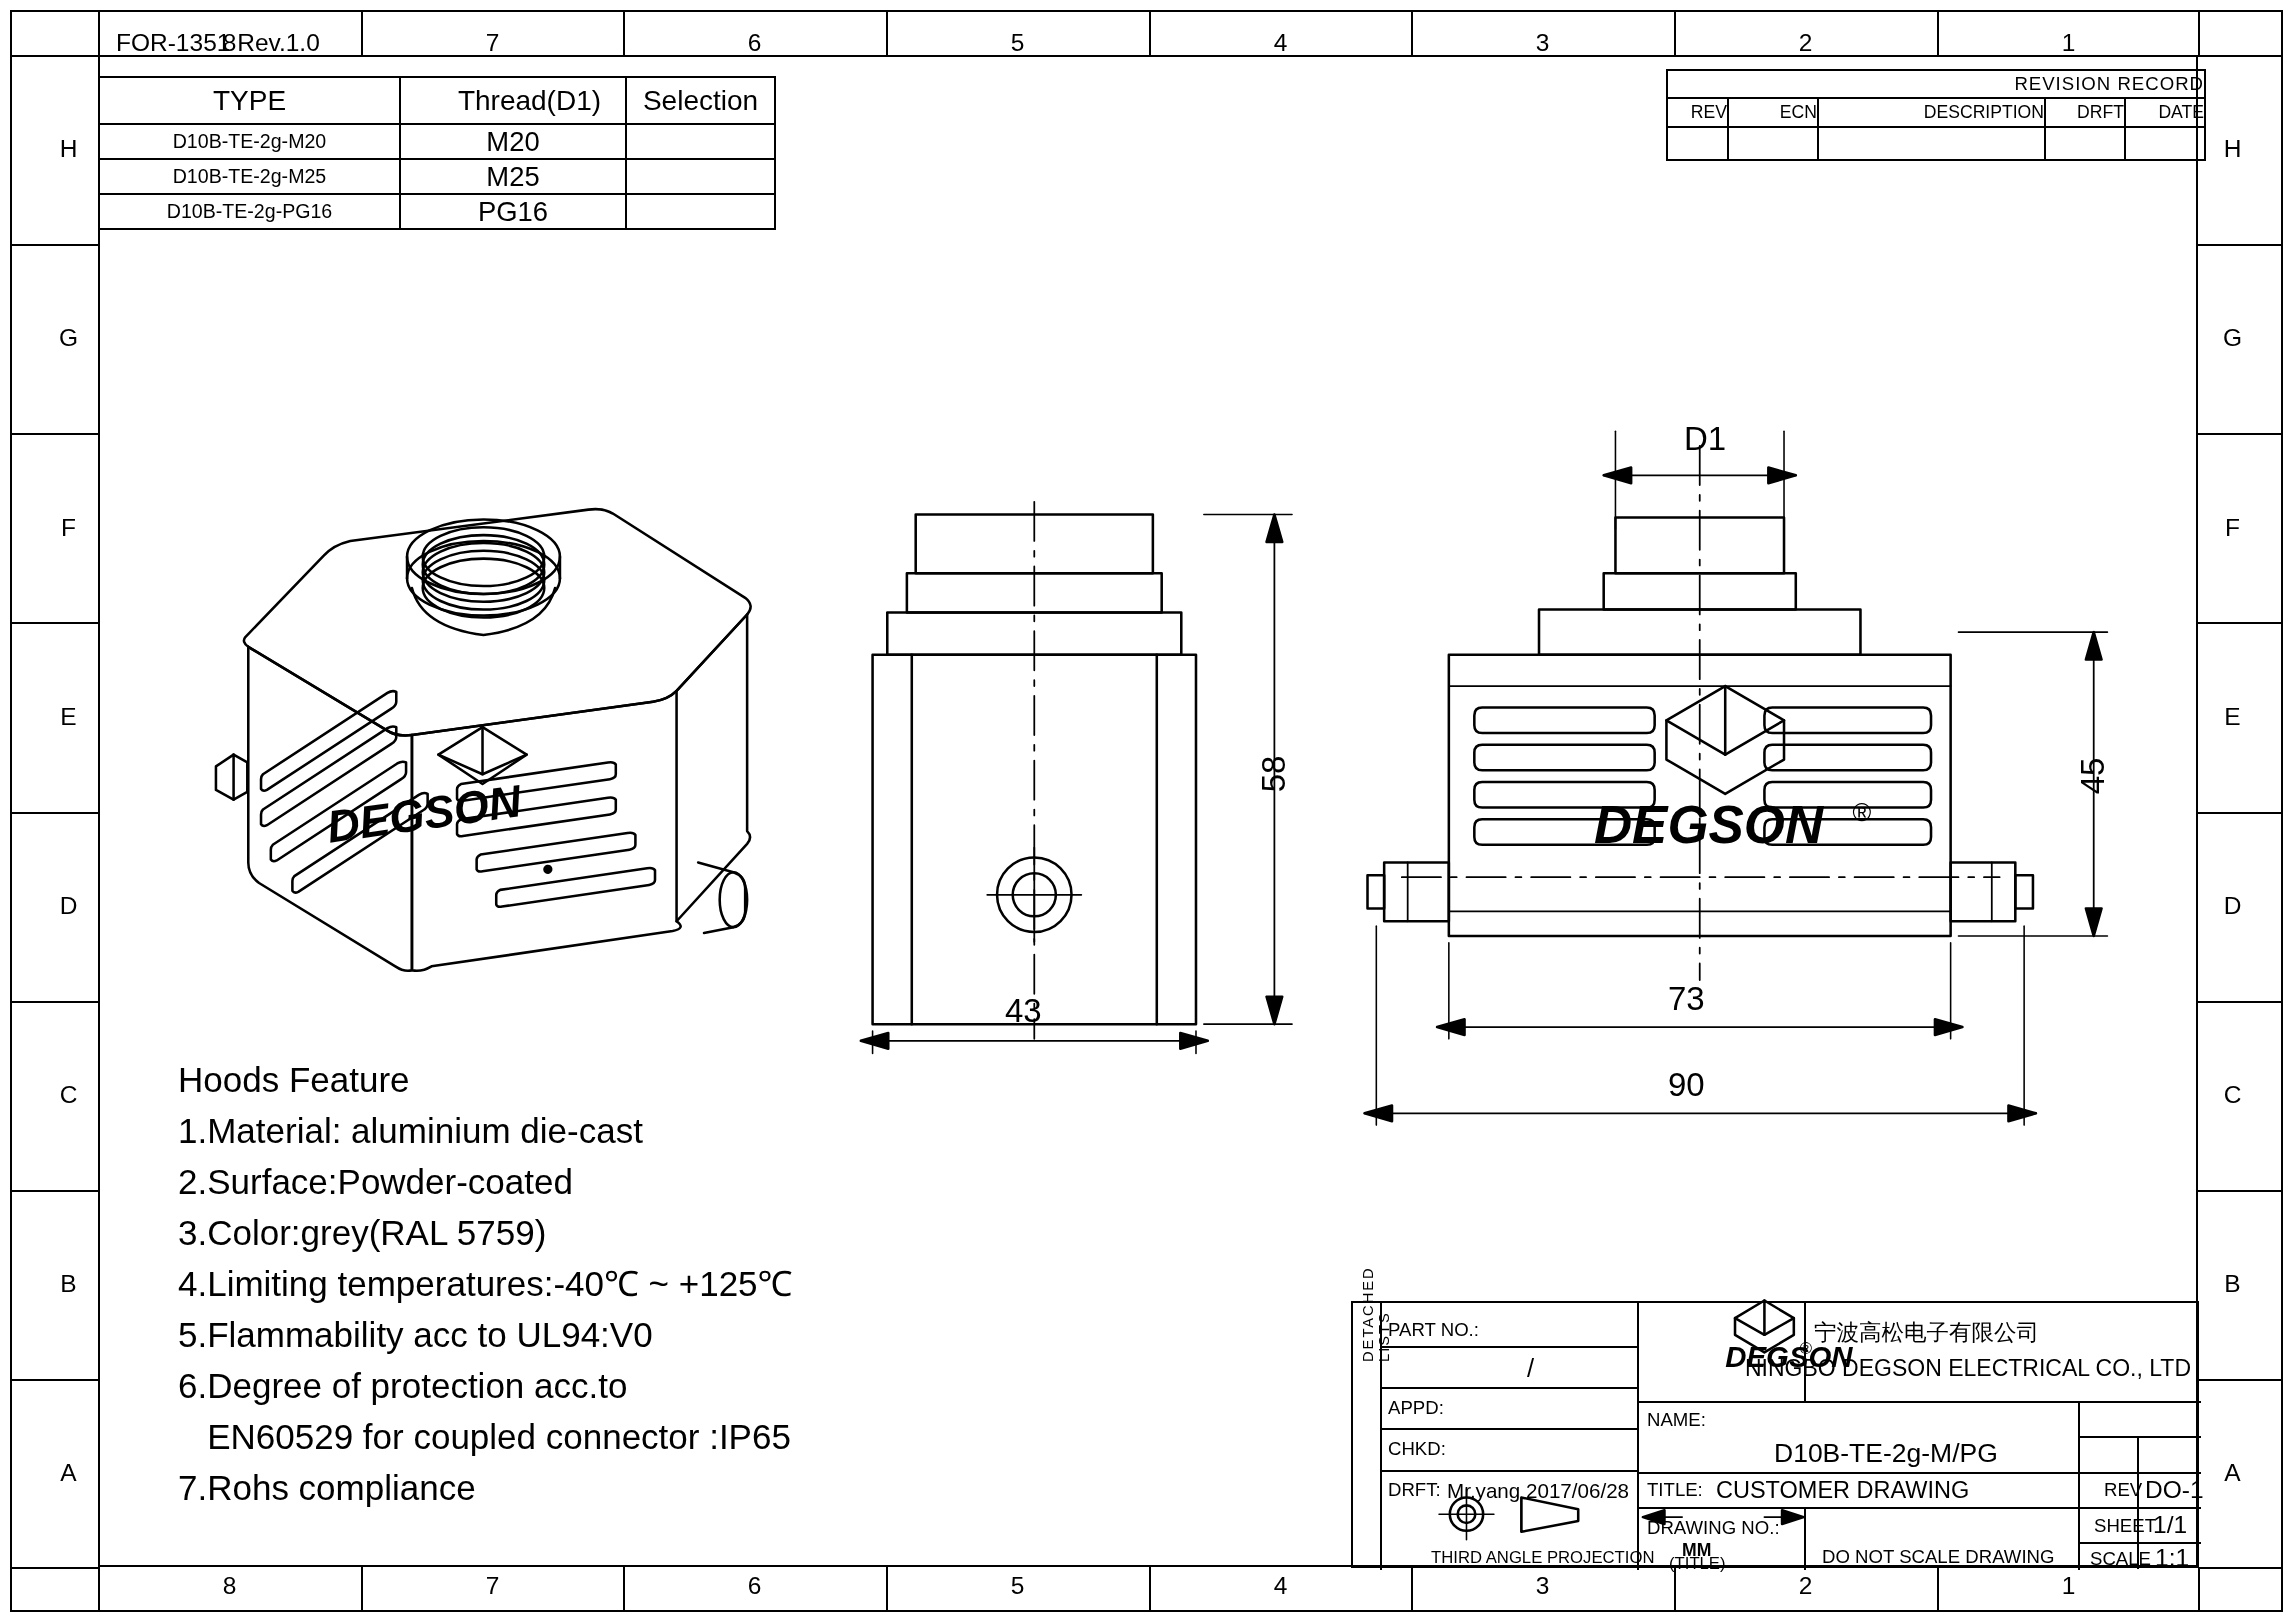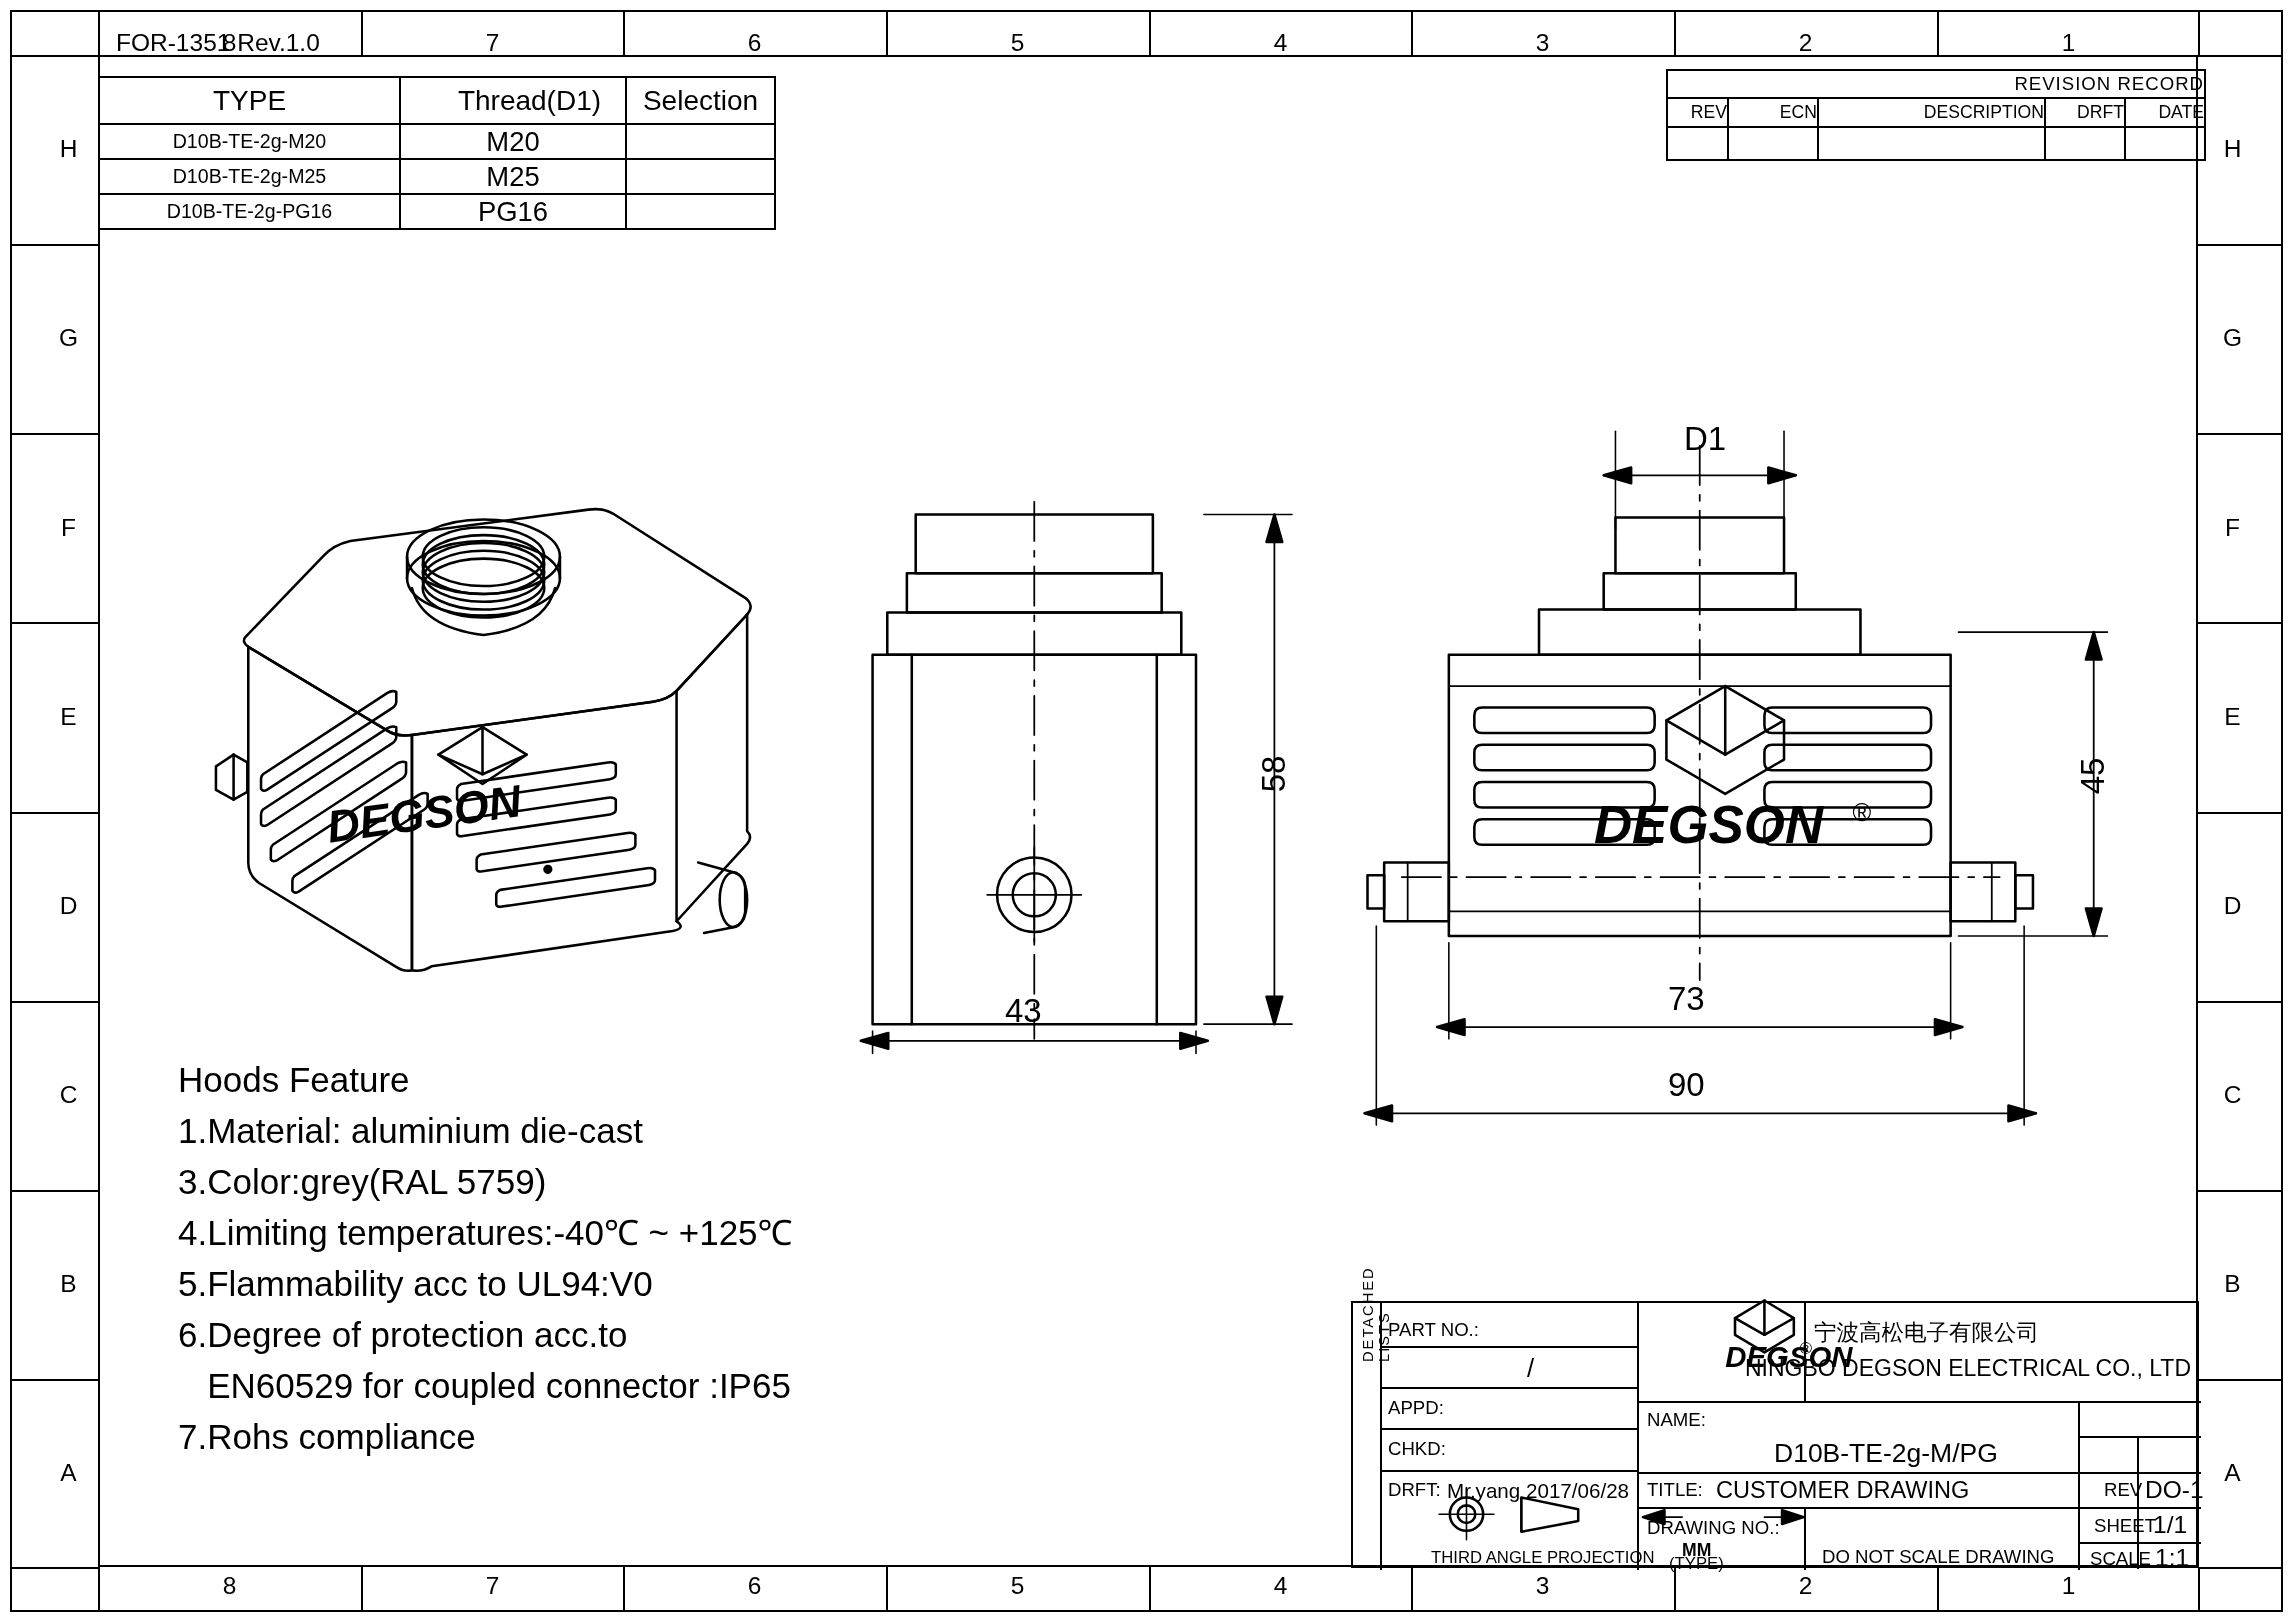--- a/index.html
+++ b/index.html
@@ -354,20 +354,21 @@
   <div class="dimtxt" style="left:1684px;top:420px;">D1</div>
   <div class="dimtxt-v" style="left:1230px;top:755px;width:88px;text-align:center;">58</div>
   <div class="dimtxt" style="left:1005px;top:992px;">43</div>
   <div class="dimtxt-v" style="left:2049px;top:757px;width:88px;text-align:center;">45</div>
   <div class="dimtxt" style="left:1668px;top:980px;">73</div>
   <div class="dimtxt" style="left:1668px;top:1066px;">90</div>
 
   <div class="notes">
     <div>Hoods Feature</div>
     <div>1.Material: aluminium die-cast</div>
+    <div>2.Surface:Powder-coated</div>
     <div>3.Color:grey(RAL 5759)</div>
     <div>4.Limiting temperatures:-40℃ ~ +125℃</div>
     <div>5.Flammability acc to UL94:V0</div>
     <div>6.Degree of protection acc.to</div>
     <div>   EN60529 for coupled connector :IP65</div>
     <div>7.Rohs compliance</div>
   </div>
 
   <div class="title-block">
 
@@ -404,21 +405,21 @@
     <div class="tb-txt" style="left:294px;top:176px;">TITLE:</div>
     <div class="tb-txt" style="left:363px;top:174px;font-size:23.5px;">CUSTOMER  DRAWING</div>
     <div class="tb-txt" style="left:751px;top:176px;">REV</div>
     <div class="tb-txt" style="left:792px;top:173px;font-size:24.5px;">DO-1</div>
 
     <div class="tb-txt" style="left:294px;top:214px;">DRAWING NO.:</div>
     <div class="tb-txt" style="left:741px;top:212px;">SHEET</div>
     <div class="tb-txt" style="left:800px;top:208px;font-size:24.5px;">1/1</div>
 
     <div class="tb-txt b" style="left:329px;top:237px;font-size:17.6px;">MM</div>
-    <div class="tb-txt" style="left:316px;top:251px;font-size:16.7px;">(TYPE)</div>
+    <div class="tb-txt" style="left:316px;top:251px;font-size:16.7px;">(TITLE)</div>
     <div class="tb-txt" style="left:469px;top:243px;font-size:18.6px;">DO NOT SCALE DRAWING</div>
     <div class="tb-txt" style="left:737px;top:245px;">SCALE</div>
     <div class="tb-txt" style="left:802px;top:241px;font-size:24.5px;">1:1</div>
 
     <div class="tb-txt" style="left:78px;top:245px;font-size:16.7px;">THIRD  ANGLE  PROJECTION</div>
   </div>
 
   <div class="detached">DETACHED LISTS</div>
 
 </div>

